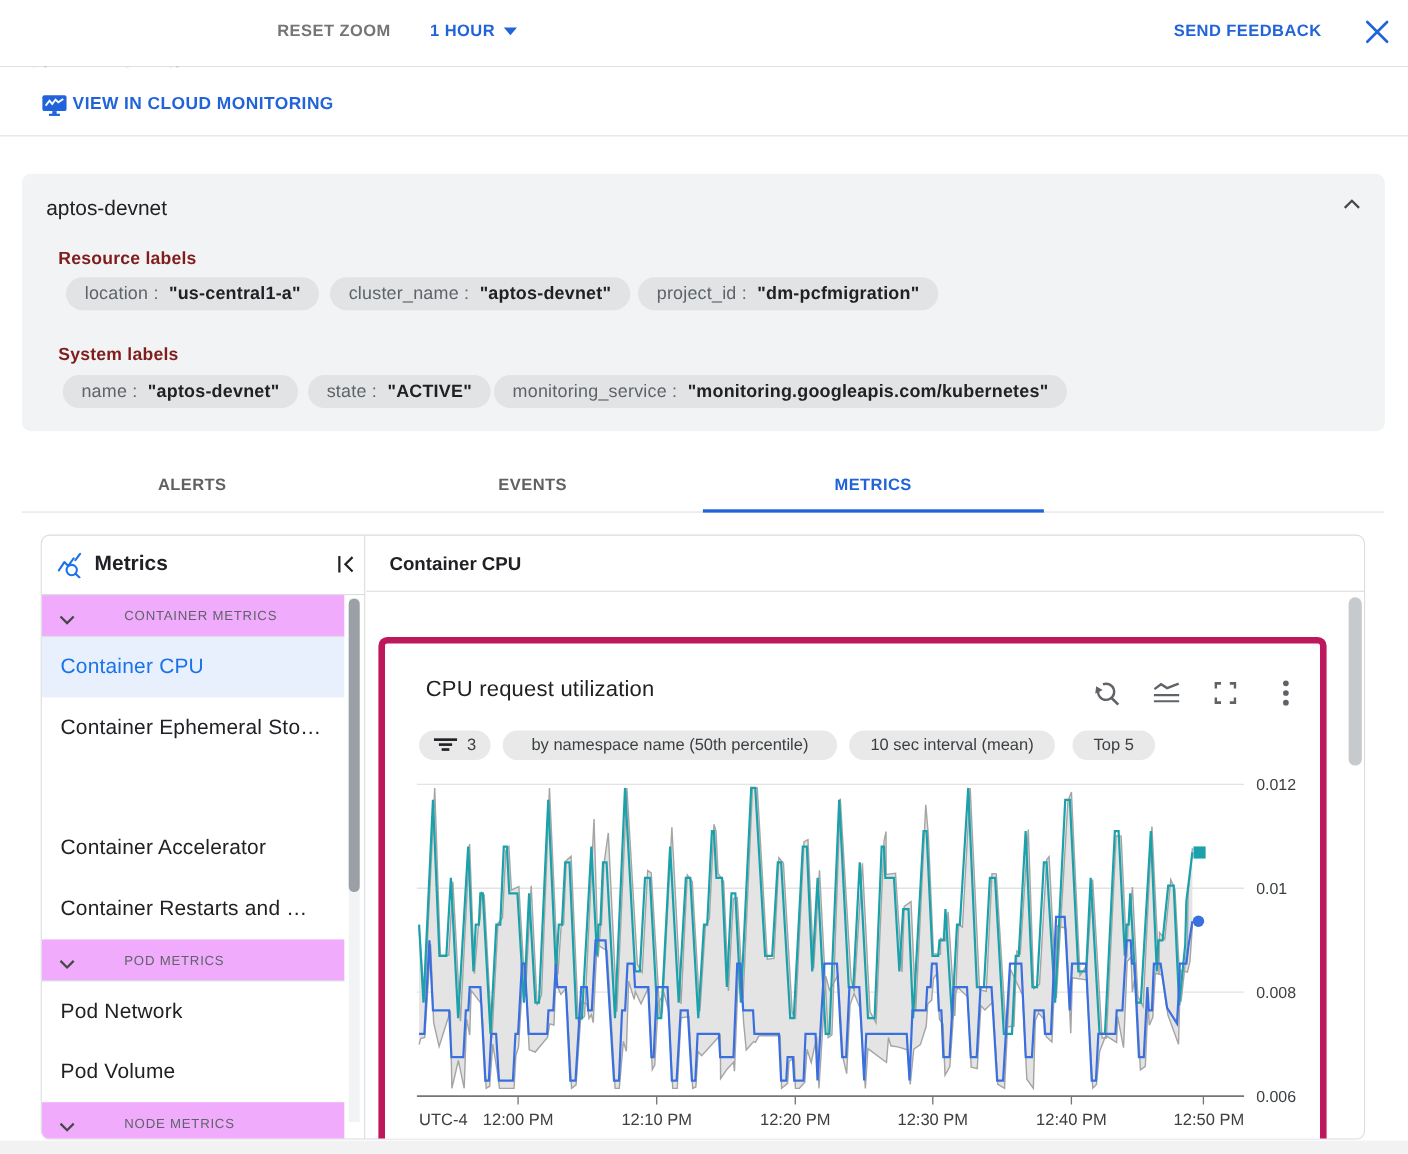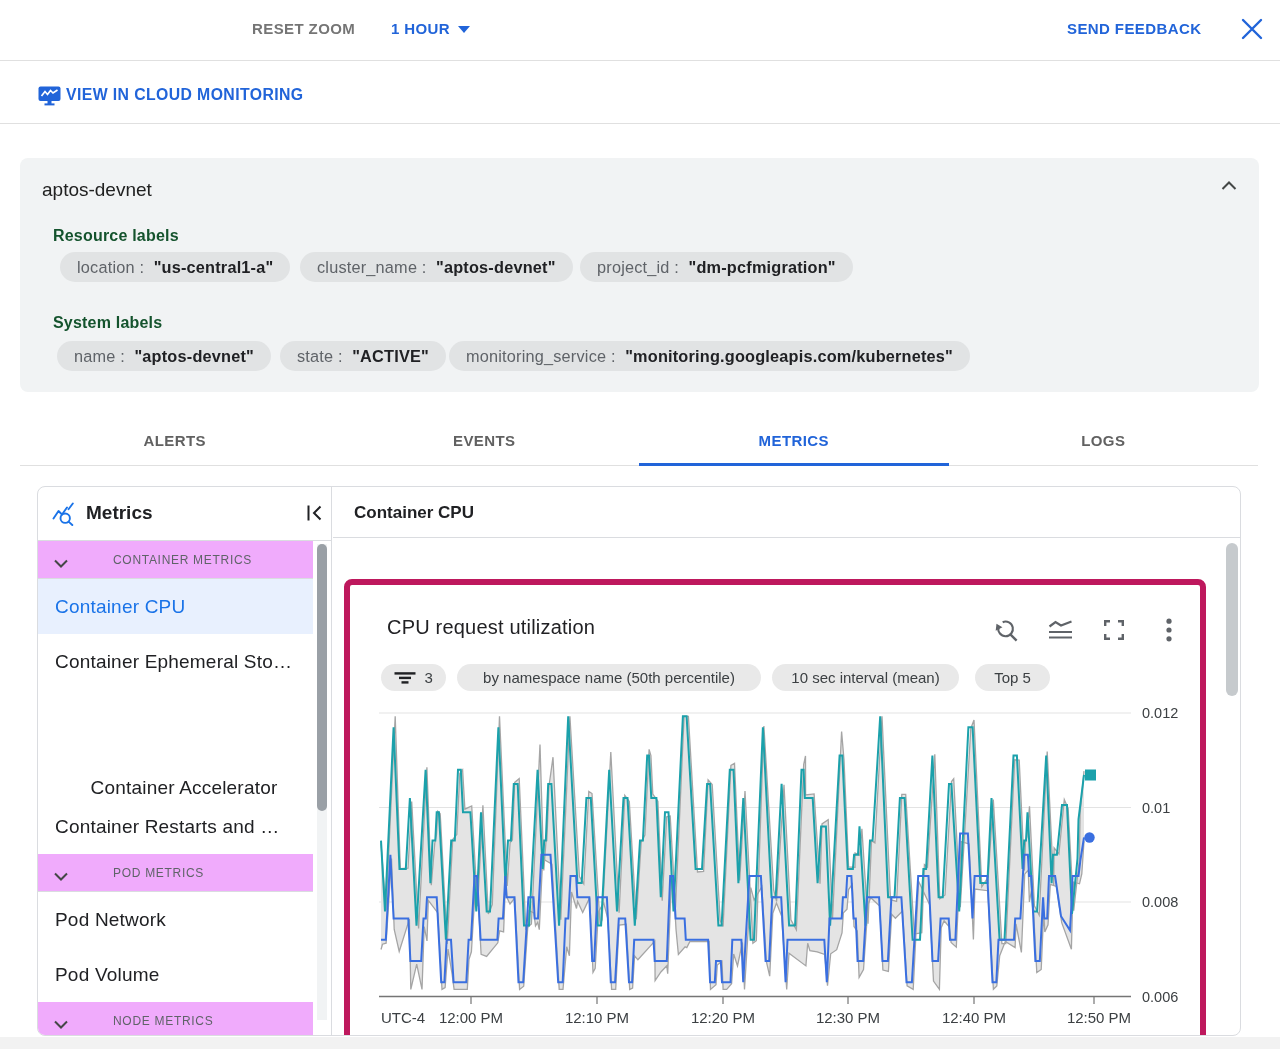--- a/index.html
+++ b/index.html
@@ -16,21 +16,21 @@
   .sf { position:absolute; left:1067px; top:20px; color:#2164d9; }
   .caret-dn { display:inline-block; width:0; height:0; border-left:6.5px solid transparent; border-right:6.5px solid transparent; border-top:7px solid #2164d9; vertical-align:1px; margin-left:8px;}
 
   
   .row2 { position:absolute; left:0; top:61px; width:1280px; height:63px; border-bottom:1px solid #e0e0e0; background:#fff; }
   .vicm { position:absolute; left:66px; top:25px; color:#2164d9; font-size:15.8px; font-weight:bold; letter-spacing:0.4px; }
 
   
   .gcard { position:absolute; left:20px; top:158px; width:1239px; height:234px; background:#f1f3f4; border-radius:8px; }
   .gc-name { position:absolute; left:22px; top:21px; font-size:19px; font-weight:normal; color:#212121; }
-  .gc-sec { position:absolute; left:33px; font-size:16px; letter-spacing:0.2px; font-weight:bold; color:#14532d; }
+  .gc-sec { position:absolute; left:33px; font-size:16px; letter-spacing:0.2px; font-weight:bold; color:#7f1d1d; }
   .pill { position:absolute; height:30px; line-height:30px; border-radius:15px; background:#e1e3e4; color:#5f6368; font-size:16.3px; letter-spacing:0.2px; padding:0 17px; white-space:nowrap; }
   .pill b { color:#202124; }
 
   
   .tabs { position:absolute; left:20px; top:415px; width:1238px; height:51px; border-bottom:1px solid #e0e0e0; }
   .tab { position:absolute; top:0; width:309.5px; height:51px; text-align:center; line-height:51px; font-size:15px; font-weight:bold; letter-spacing:0.4px; color:#616161; }
   .tab.active { color:#2164d9; border-bottom:3px solid #2164d9; }
 
   
   .panel { position:absolute; left:37px; top:486px; width:1204px; height:550px; border:1px solid #dadce0; border-radius:8px; background:#fff; overflow:hidden; }
@@ -89,21 +89,20 @@
     <div class="gc-sec" style="top:156px;">System labels</div>
     <div class="pill" style="left:37px; top:183px;">name :&nbsp; <b>"aptos-devnet"</b></div>
     <div class="pill" style="left:260px; top:183px;">state :&nbsp; <b>"ACTIVE"</b></div>
     <div class="pill" style="left:429px; top:183px;">monitoring_service :&nbsp; <b>"monitoring.googleapis.com/kubernetes"</b></div>
   </div>
 
   <div class="tabs">
     <div class="tab" style="left:0;">ALERTS</div>
     <div class="tab" style="left:309.5px;">EVENTS</div>
     <div class="tab active" style="left:619px;">METRICS</div>
-    <div class="tab" style="left:928.5px;">LOGS</div>
   </div>
 
   <div class="panel">
     <div class="side">
       <div class="side-hdr">
         <svg class="abs" style="left:13px; top:14px;" width="25" height="25" viewBox="0 0 25 25" fill="none" stroke="#1a73e8" stroke-width="1.9" stroke-linecap="round" stroke-linejoin="round">
           <path d="M2.5 17.5 L7.5 10 L11 13.5 L16 6.5"></path>
           <path d="M17.5 8.2 L21.8 2.5"></path>
           <circle cx="14.2" cy="17.2" r="4.7"></circle>
           <path d="M17.6 20.6 L21.3 24"></path>
@@ -113,21 +112,21 @@
           <path d="M2.5 1.5 V16.5" stroke="#202124" stroke-width="2"></path>
           <path d="M14.5 2.5 L8 9 L14.5 15.5" stroke="#202124" stroke-width="2" fill="none"></path>
         </svg>
       </div>
       <div class="sec" style="top:54px;"><span>CONTAINER METRICS</span></div>
       <svg class="abs" style="left:15px; top:70px;" width="16" height="14" viewBox="0 0 16 14">
         <path d="M2 3.5 L8 9.5 L14 3.5" stroke="#444746" stroke-width="2" fill="none"></path>
       </svg>
       <div class="item sel" style="top:92px;">Container CPU</div>
       <div class="item" style="top:147px;">Container Ephemeral Sto…</div>
-      <div class="item" style="top:273px;text-align:center;">Container Accelerator</div>
+      <div class="item" style="top:256px;">Container Accelerator</div>
       <div class="item" style="top:312px;">Container Restarts and …</div>
       <div class="sec" style="top:367px;"><span>POD METRICS</span></div>
       <svg class="abs" style="left:15px; top:383px;" width="16" height="14" viewBox="0 0 16 14">
         <path d="M2 3.5 L8 9.5 L14 3.5" stroke="#444746" stroke-width="2" fill="none"></path>
       </svg>
       <div class="item" style="top:405px;">Pod Network</div>
       <div class="item" style="top:460px;">Pod Volume</div>
       <div class="sec" style="top:515px; border-bottom:none; height:35px;"><span>NODE METRICS</span></div>
       <svg class="abs" style="left:15px; top:531px;" width="16" height="14" viewBox="0 0 16 14">
         <path d="M2 3.5 L8 9.5 L14 3.5" stroke="#444746" stroke-width="2" fill="none"></path>

